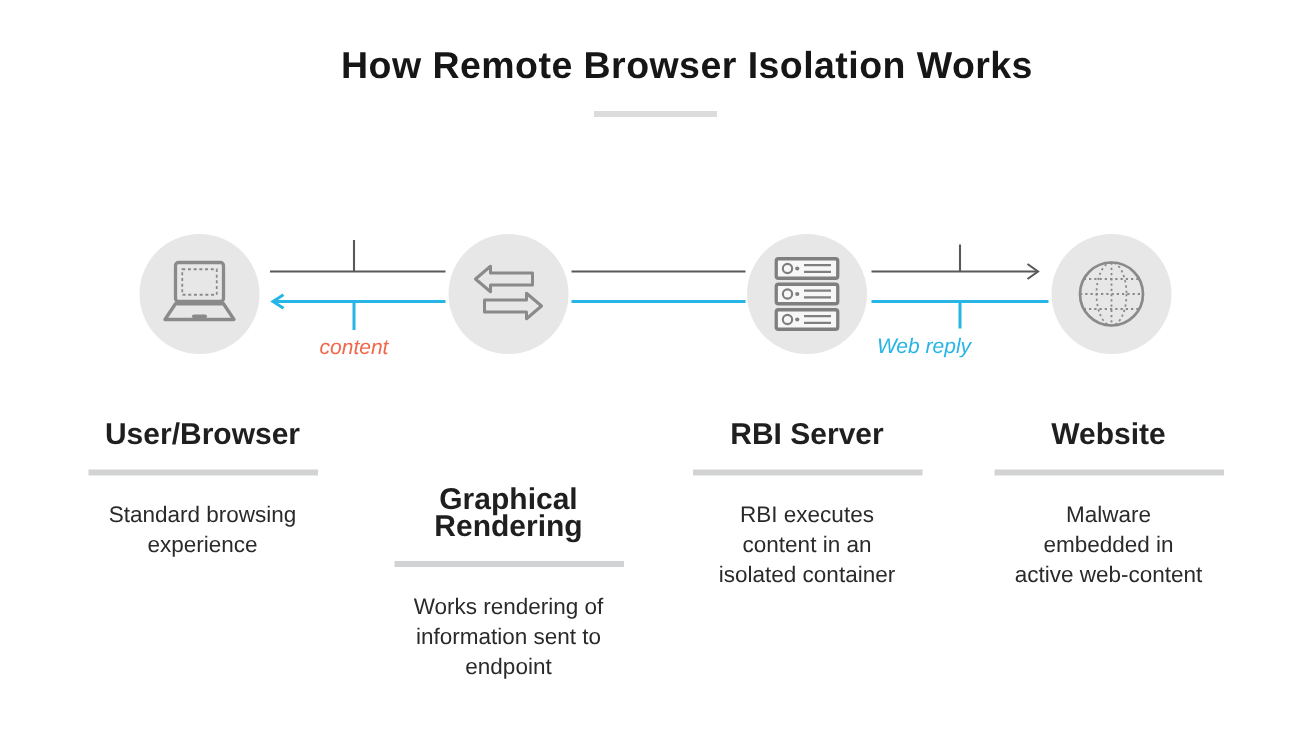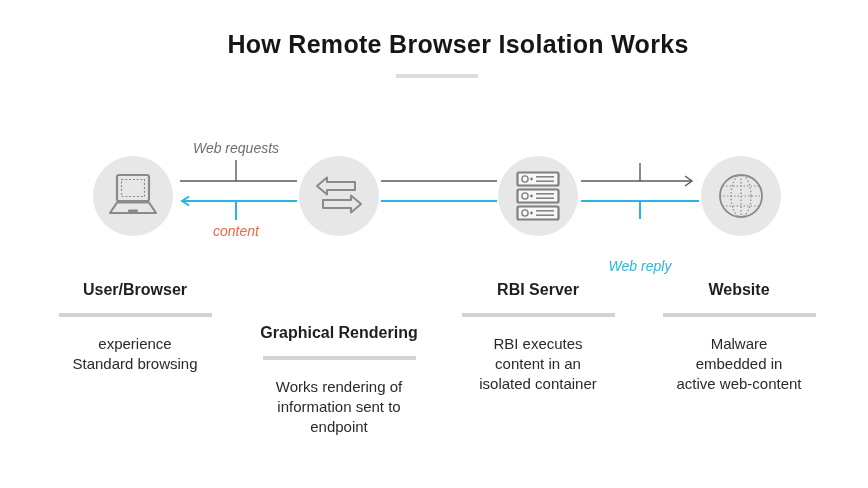--- a/index.html
+++ b/index.html
@@ -24,25 +24,25 @@
   .flow-label {
     position:absolute; width:180px; text-align:center;
     font-style:italic; font-size:14px; line-height:18px;
   }
   .lbl-gray   { color:#6d6e71; }
   .lbl-orange { color:#f2664a; }
   .lbl-cyan   { color:#27b5e6; }
   .lbl-web-requests { left:146px; top:139px; }
   .lbl-block-malicious { left:146px; top:222px; }
   .lbl-prevent-leaks { left:550px; top:126px; }
-  .lbl-web-reply { left:550px; top:221px;margin-top:36px; }
+  .lbl-web-reply { left:526px; top:221px; }
 
   .col { position:absolute; top:281px; width:190px; text-align:center; }
   .col-1 { left:40px; } .col-2 { left:244px;margin-top:43px; } .col-3 { left:443px; } .col-4 { left:644px; }
-  .col-heading { font-size:16px; line-height:18px; font-weight:bold; color:#1f1f1f; }
+  .col-heading { font-size:20px; line-height:18px; font-weight:bold; color:#1f1f1f; }
   .col-bar { width:153px; height:4px; background:#d1d3d4; margin:14px auto 17px auto; }
   .col-desc { font-size:15px; line-height:20px; color:#2a2a2a; }
 </style>
 </head>
 <body>
 
 <div class="canvas">
 
   <div class="title">How Remote Browser Isolation Works</div>
   <div class="divider"></div>
@@ -59,23 +59,20 @@
     <g stroke="#27b5e6" stroke-width="2" fill="none">
       <path d="M189,196.5 L182,201 L189,205.5"></path>
       <line x1="183" y1="201" x2="297" y2="201"></line>
       <line x1="236" y1="201" x2="236" y2="220"></line>
       <line x1="381" y1="201" x2="497" y2="201"></line>
       <line x1="581" y1="201" x2="699" y2="201"></line>
       <line x1="640" y1="201" x2="640" y2="219"></line>
     </g>
   </svg>
 
-  <div class="flow-label lbl-gray lbl-web-requests">
-    <span>Web requests</span>
-  </div>
   <div class="flow-label lbl-orange lbl-block-malicious">
     <div>content</div>
   </div>
   <div class="flow-label lbl-cyan lbl-web-reply">
     <span>Web reply</span>
   </div>
 
   <div class="node-circle nc-1">
     <svg width="56" height="48" viewBox="0 0 56 48" aria-hidden="true">
       <g stroke="#8a8a8a" fill="none">
@@ -134,22 +131,22 @@
         <line x1="7.5" y1="16" x2="44.5" y2="16" stroke-width="1.2" stroke-dasharray="1.5 2"></line>
         <line x1="7.5" y1="36" x2="44.5" y2="36" stroke-width="1.2" stroke-dasharray="1.5 2"></line>
       </g>
     </svg>
   </div>
 
   <div class="col col-1">
     <div class="col-heading">User/Browser</div>
     <div class="col-bar"></div>
     <div class="col-desc">
+      <div>Standard browsing</div>
       <div>experience</div>
-      <div>Standard browsing</div>
     </div>
   </div>
 
   <div class="col col-2">
     <div class="col-heading">Graphical Rendering</div>
     <div class="col-bar"></div>
     <div class="col-desc">
       <div>Works rendering of</div>
       <div>information sent to</div>
       <div>endpoint</div>

